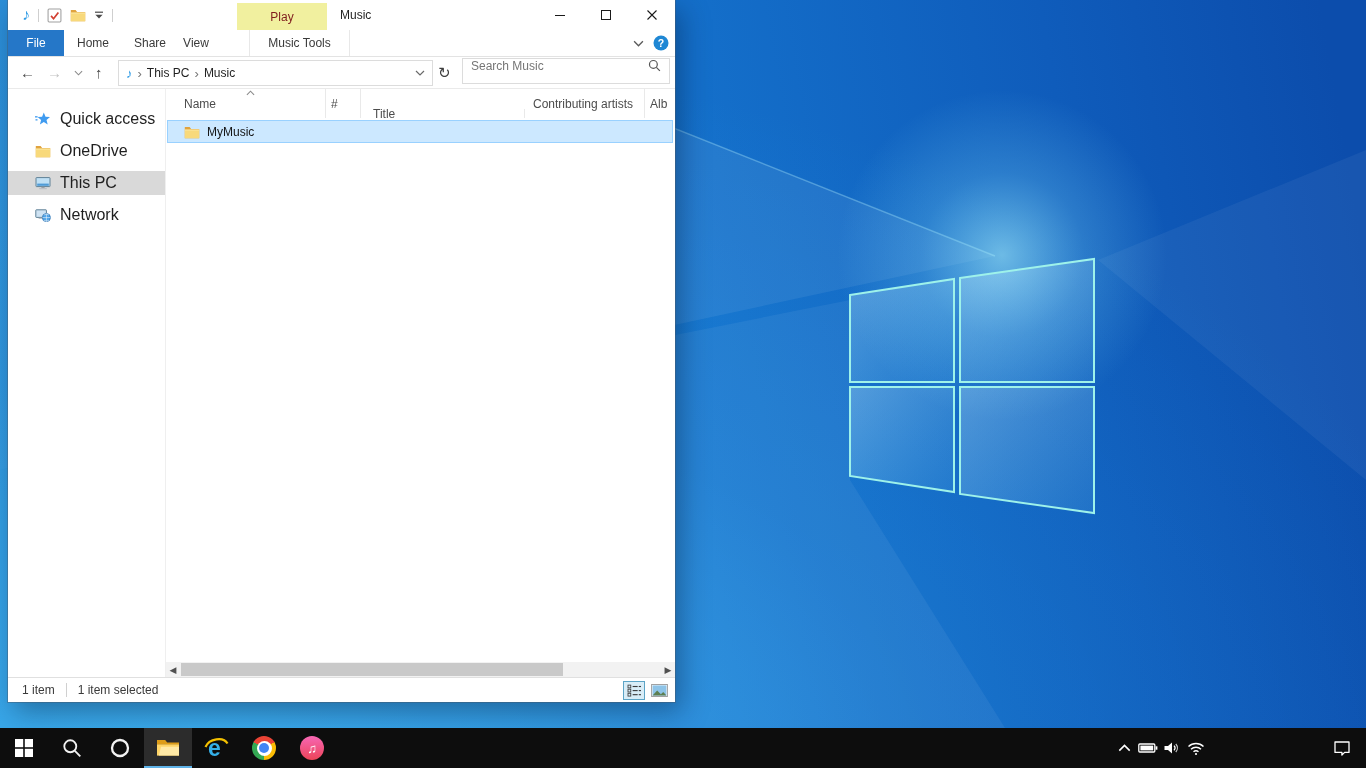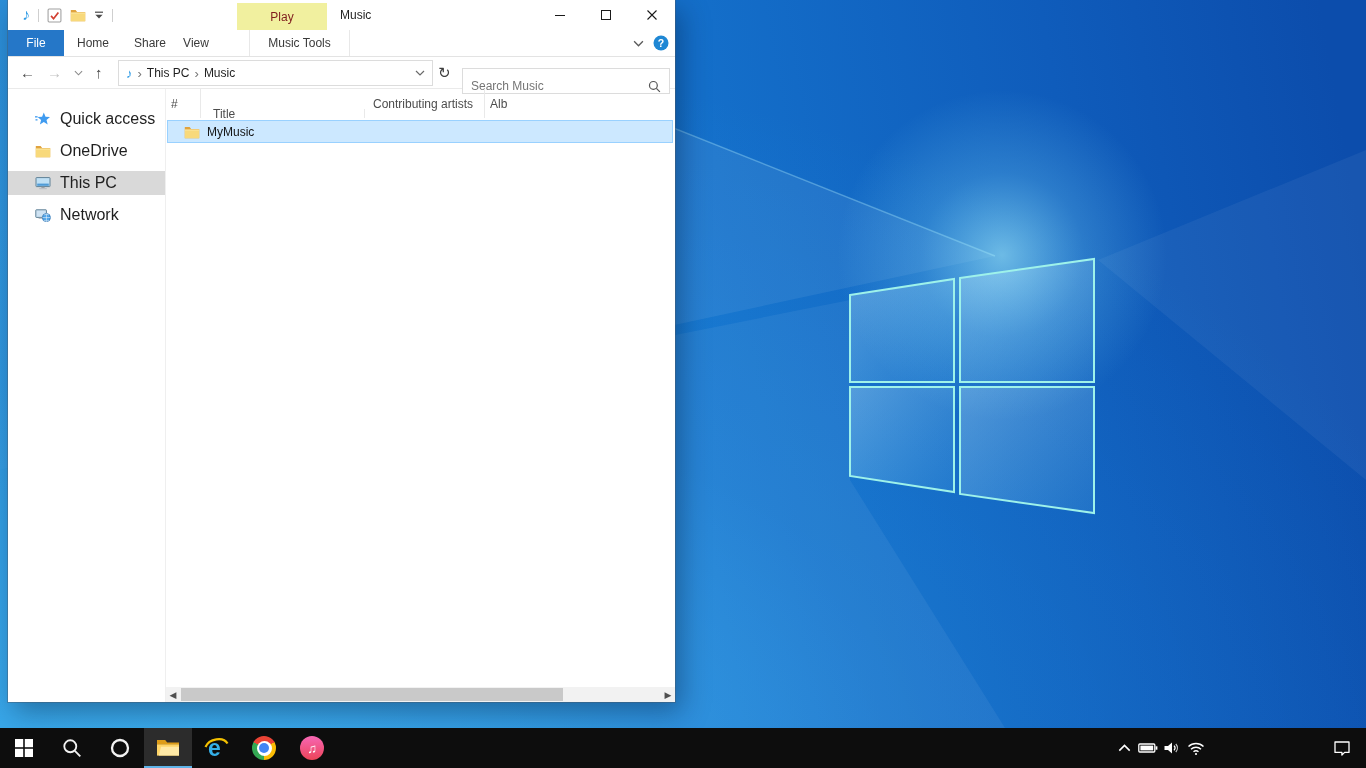--- a/index.html
+++ b/index.html
@@ -41,22 +41,22 @@
   .nav .small-chev{color:#8a8a8a;}
   .addr-box{position:absolute;left:110px;top:3px;width:313px;height:24px;border:1px solid #dcdcdc;
             background:#fff;display:flex;align-items:center;}
   .addr-box .note{margin-left:7px;font-size:13px;color:#2e9be6;line-height:1;}
   .crumb-sep{font-size:13px;color:#777;padding:0 5px;line-height:1;}
   .crumb{font-size:12px;color:#1f1f1f;}
   .addr-spacer{flex:1;}
   .addr-chev{margin-right:7px;color:#6a6a6a;}
   .refresh{position:absolute;left:430px;top:0;height:31px;display:flex;align-items:center;
            font-size:15px;color:#3f3f3f;}
-  .search-box{position:absolute;left:454px;top:11px;width:206px;height:24px;border:1px solid #dcdcdc;
-              background:#fff;display:flex;align-items:flex-end;}
+  .search-box{position:absolute;left:454px;top:1px;width:206px;height:24px;border:1px solid #dcdcdc;
+              background:#fff;display:flex;align-items:flex-start;}
   .search-box input{border:0;outline:0;flex:1;min-width:0;font-size:12px;padding:0 0 0 8px;color:#444;
                     font-family:inherit;background:transparent;}
   .search-box input::placeholder{color:#767676;}
   .search-box .mag{margin-right:8px;color:#555;}
 
   .bodyrow{flex:1;display:flex;min-height:0;background:#fff;}
   .sidebar{width:157px;flex:none;border-right:1px solid #efefef;padding-top:18px;box-sizing:content-box;}
   .side-item{height:24px;margin-bottom:8px;display:flex;align-items:center;padding-left:27px;gap:9px;
              font-size:16px;color:#1f1f1f;}
   .side-item.selected{background:#d9d9d9;}
@@ -367,20 +367,26 @@
       <div class="side-item">
         <svg width="16" height="14">
             <use href="#sym-network"></use>
           </svg>
         <span>Network</span>
       </div>
     </div>
 
     <div class="main">
       <div class="cols">
+        <div class="col col-name">
+          <span>Name</span>
+          <svg class="sort-caret" width="9" height="6">
+              <use href="#sym-chevup"></use>
+            </svg>
+        </div>
         <div class="col col-num">#</div>
         <div class="col col-title">Title</div>
         <div class="col col-artists">Contributing artists</div>
         <div class="col col-album">Alb</div>
       </div>
 
       <div class="file-row">
         <svg width="16" height="14">
             <use href="#sym-folder"></use>
           </svg>
@@ -388,20 +394,37 @@
       </div>
 
       <div class="hscroll">
         <div class="hs-arrow left">◀</div>
         <div class="hs-thumb"></div>
         <div class="hs-arrow right">▶</div>
       </div>
     </div>
   </div>
 
+  <div class="statusbar">
+    <span class="count">1 item</span>
+    <span class="status-sep"></span>
+    <span>1 item selected</span>
+    <div class="view-btns">
+      <div class="vb vb-details">
+        <svg width="15" height="13">
+            <use href="#sym-details"></use>
+          </svg>
+      </div>
+      <div class="vb">
+        <svg width="17" height="13">
+            <use href="#sym-picture"></use>
+          </svg>
+      </div>
+    </div>
+  </div>
 </div>
 
 <div class="taskbar">
   <div class="tb-buttons">
     <div class="tb-btn">
       <svg width="18" height="18">
           <use href="#sym-winflag"></use>
         </svg>
     </div>
     <div class="tb-btn">

